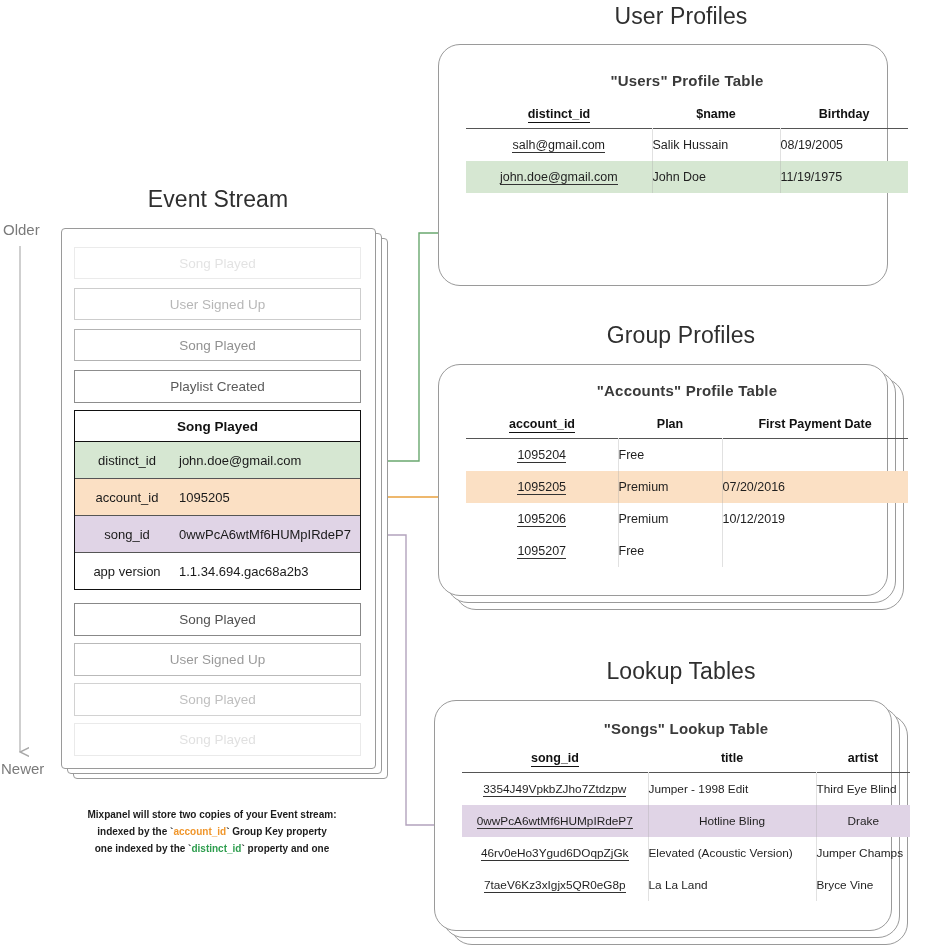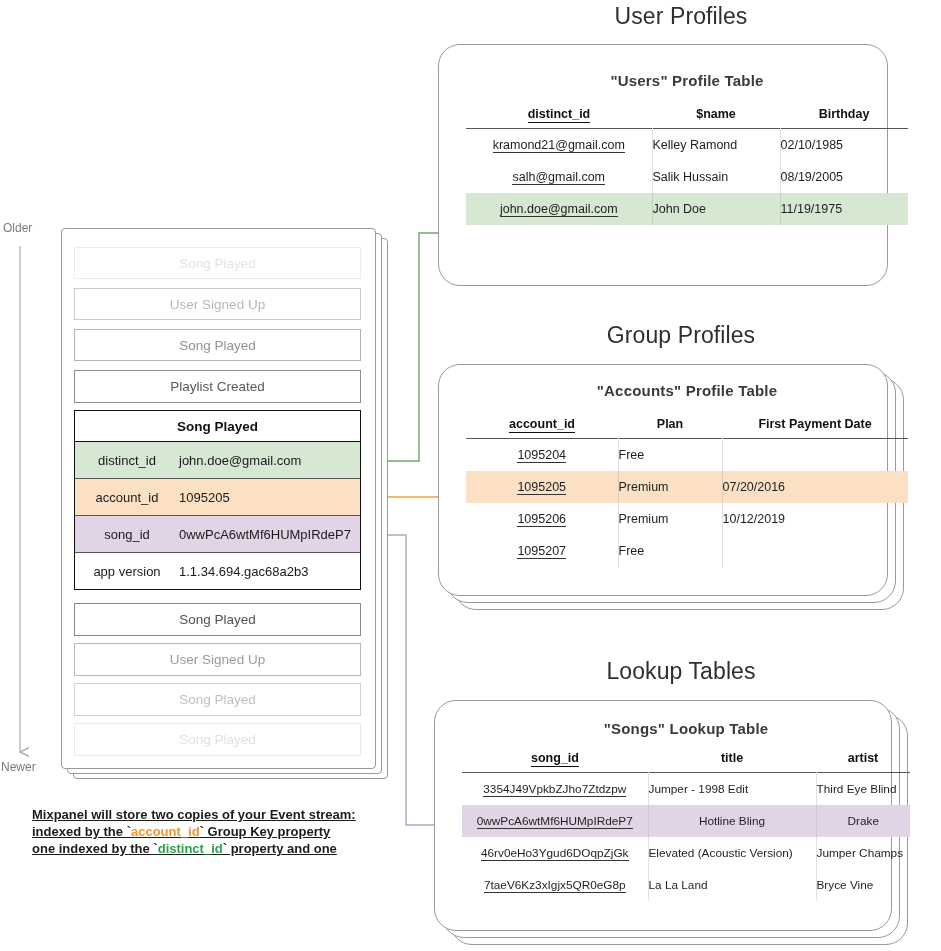--- a/index.html
+++ b/index.html
@@ -123,34 +123,33 @@
     flex:0 0 104px;
   }
   .ev-prop .pv{ flex:1; }
   .p-green{ background:#d6e7d2; }
   .p-orange{ background:#fbe0c4; }
   .p-purple{ background:#e0d4e6; }
 
   
   .tl-label{
     position:absolute;
-    font-size:12px;
+    font-size:15px;
     color:#7a7a7a;
     white-space:nowrap;
   }
 
   
   .caption{
     position:absolute;
-    text-align:left;
-    font-size:13px;
+    text-align:center;
+    font-size:10px;
     line-height:17px;
     color:#1c1c1c;
     font-weight:bold;
-    text-decoration:underline;
   }
   .c-green{ color:#2f9e4f; }
   .c-orange{ color:#f0962b; }
 
   svg.wires{
     position:absolute; left:0; top:0;
     width:941px; height:951px;
     pointer-events:none;
   }
 </style>
@@ -180,20 +179,21 @@
     <path d="M361,461 L419,461 L419,233 L464,233" fill="none" stroke="#6aa86f" stroke-width="1.4" marker-end="url(#ah-green)"></path>
 
     <path d="M361,497 L461,497" fill="none" stroke="#e8a03c" stroke-width="1.7" marker-end="url(#ah-orange)"></path>
 
     <path d="M361,535 L406,535 L406,825 L462,825" fill="none" stroke="#b3a3bd" stroke-width="1.4" marker-end="url(#ah-purple)"></path>
   </svg>
 
   <div class="tl-label" style="left:3px;top:221px;">Older</div>
   <div class="tl-label" style="left:1px;top:760px;text-align:right;">Newer</div>
 
+  <div class="sec-title" style="left:78px;top:186px;width:280px;">Event Stream</div>
 
   <div class="card-stack" style="left:61px;top:228px;width:327px;height:551px;">
     <div class="card-layer" style="left:12px;top:10px;width:315px;height:541px;border-radius:4px;"></div>
     <div class="card-layer" style="left:6px;top:5px;width:315px;height:541px;border-radius:4px;"></div>
     <div class="card-front" style="width:315px;height:541px;border-radius:4px;"></div>
   </div>
 
   <div class="ev-box" style="left:74px;top:247px;width:287px;height:32px;opacity:.13;">
     <span>Song Played</span>
   </div>
@@ -262,25 +262,20 @@
         </colgroup>
       <thead>
         <tr>
           <th class="key"><span>distinct_id</span></th>
           <th>$name</th>
           <th>Birthday</th>
         </tr>
       </thead>
       <tbody>
         <tr>
-          <td class="key"><span>kramond21@gmail.com</span></td>
-          <td>Kelley Ramond</td>
-          <td>02/10/1985</td>
-        </tr>
-        <tr>
           <td class="key"><span>salh@gmail.com</span></td>
           <td>Salik Hussain</td>
           <td>08/19/2005</td>
         </tr>
         <tr class="hl-green">
           <td class="key"><span>john.doe@gmail.com</span></td>
           <td>John Doe</td>
           <td>11/19/1975</td>
         </tr>
       </tbody>

